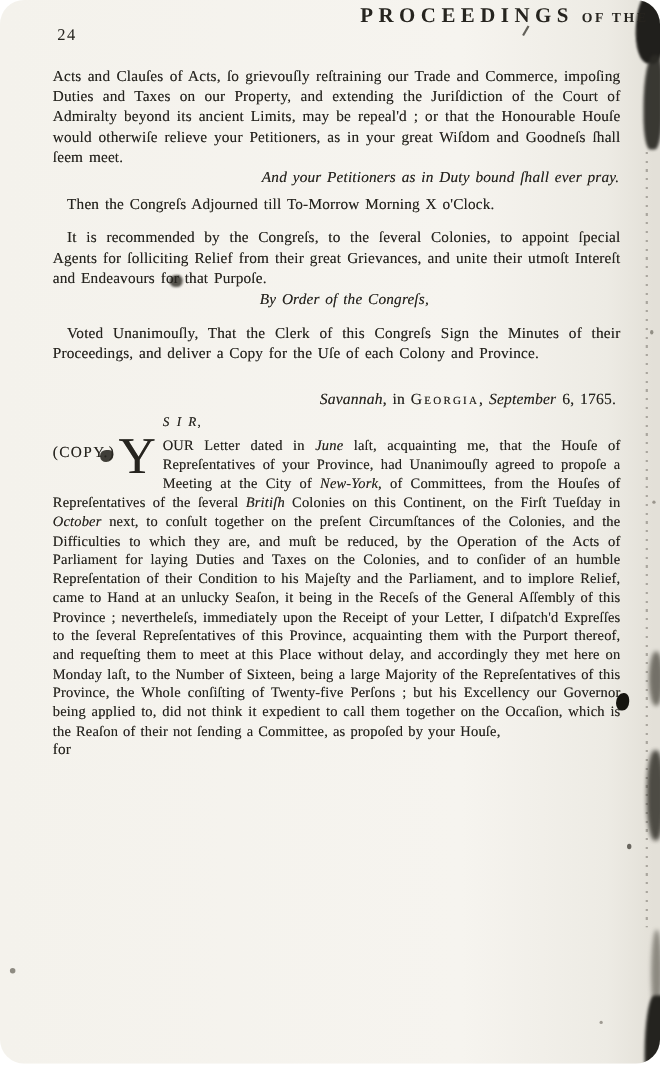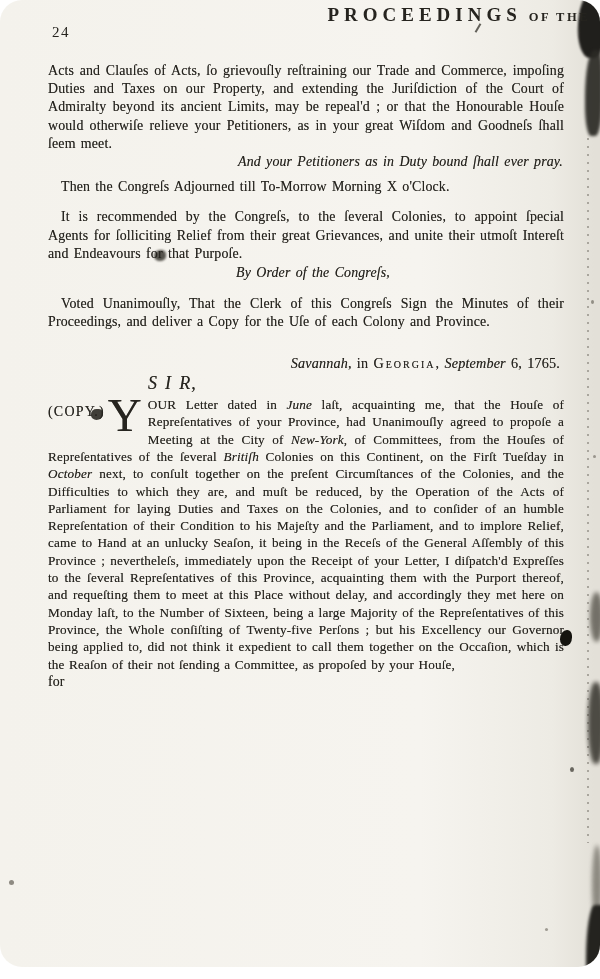--- a/index.html
+++ b/index.html
@@ -39,21 +39,21 @@
     text-shadow: 0 0 0.5px rgba(38,36,31,0.55);
   }
   .mt-met { margin-top:12px; }
   .mt-consider { margin-top:9px; }
   .mt-recommend { margin-top:12px; }
   .mt-vote { margin-top:13px; }
   .by-order { text-align:center; font-style:italic; padding-left:14px; margin-top:1px; }
   .signature { text-align:right; margin-top:0; padding-right:2px; }
 
   .dateline { text-align:right; margin-top:22px; padding-right:4px; font-size:14.2px; }
-  .salutation { font-style:italic; margin:2px 0 0 100px; font-size:18px; letter-spacing:1px; }
+  .salutation { font-style:italic; margin:2px 0 0 100px; font-size:12px; letter-spacing:1px; }
 
   .letter {
     margin-top:4px;
     font-size:13.2px; line-height:17.3px;
     word-spacing:1.1px;
   }
   .copy-float { float:left; height:36px; margin-right:4px; }
   .copy-label { font-size:14px; letter-spacing:1.2px; vertical-align:8px; }
   .dropcap { font-size:47px; line-height:38px; display:inline-block; margin:0 2px 0 3px; vertical-align:-7px; }
   .catchword { margin-top:0; padding-right:4px; }

